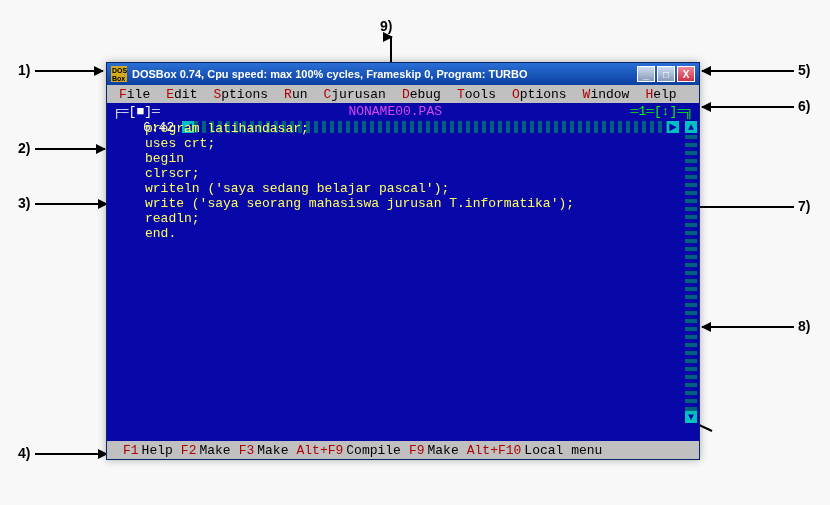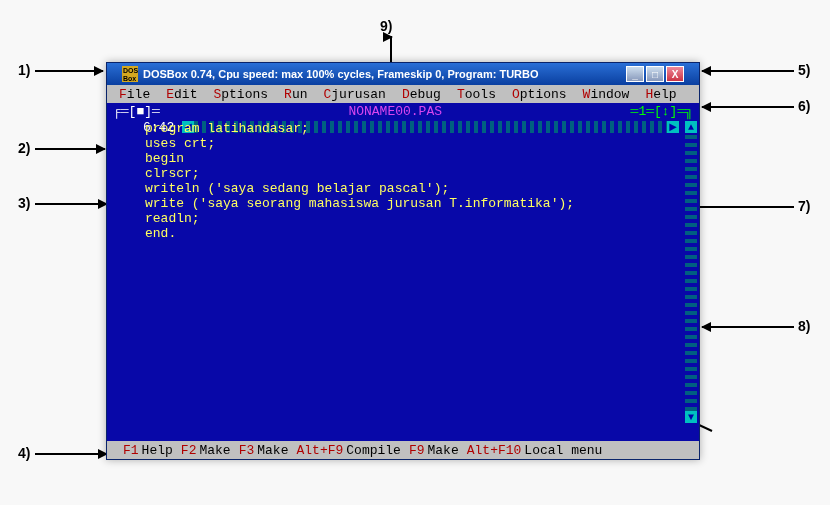--- a/index.html
+++ b/index.html
@@ -45,21 +45,21 @@
     width: 594px;
     height: 398px;
     border: 1px solid #0a246a;
     box-shadow: 0 0 8px rgba(0,0,0,0.3);
   }
   .titlebar {
     height: 22px;
     background: linear-gradient(to bottom, #2a6fd6, #0a3fa0);
     display: flex;
     align-items: center;
-    padding: 0 15px;
+    padding: 0 4px;
     color: #fff;
     font-family: Tahoma, Arial, sans-serif;
     font-size: 11px;
     font-weight: bold;
   }
   .titlebar-icon {
     width: 16px;
     height: 16px;
     background: #d4a820;
     margin-right: 5px;

